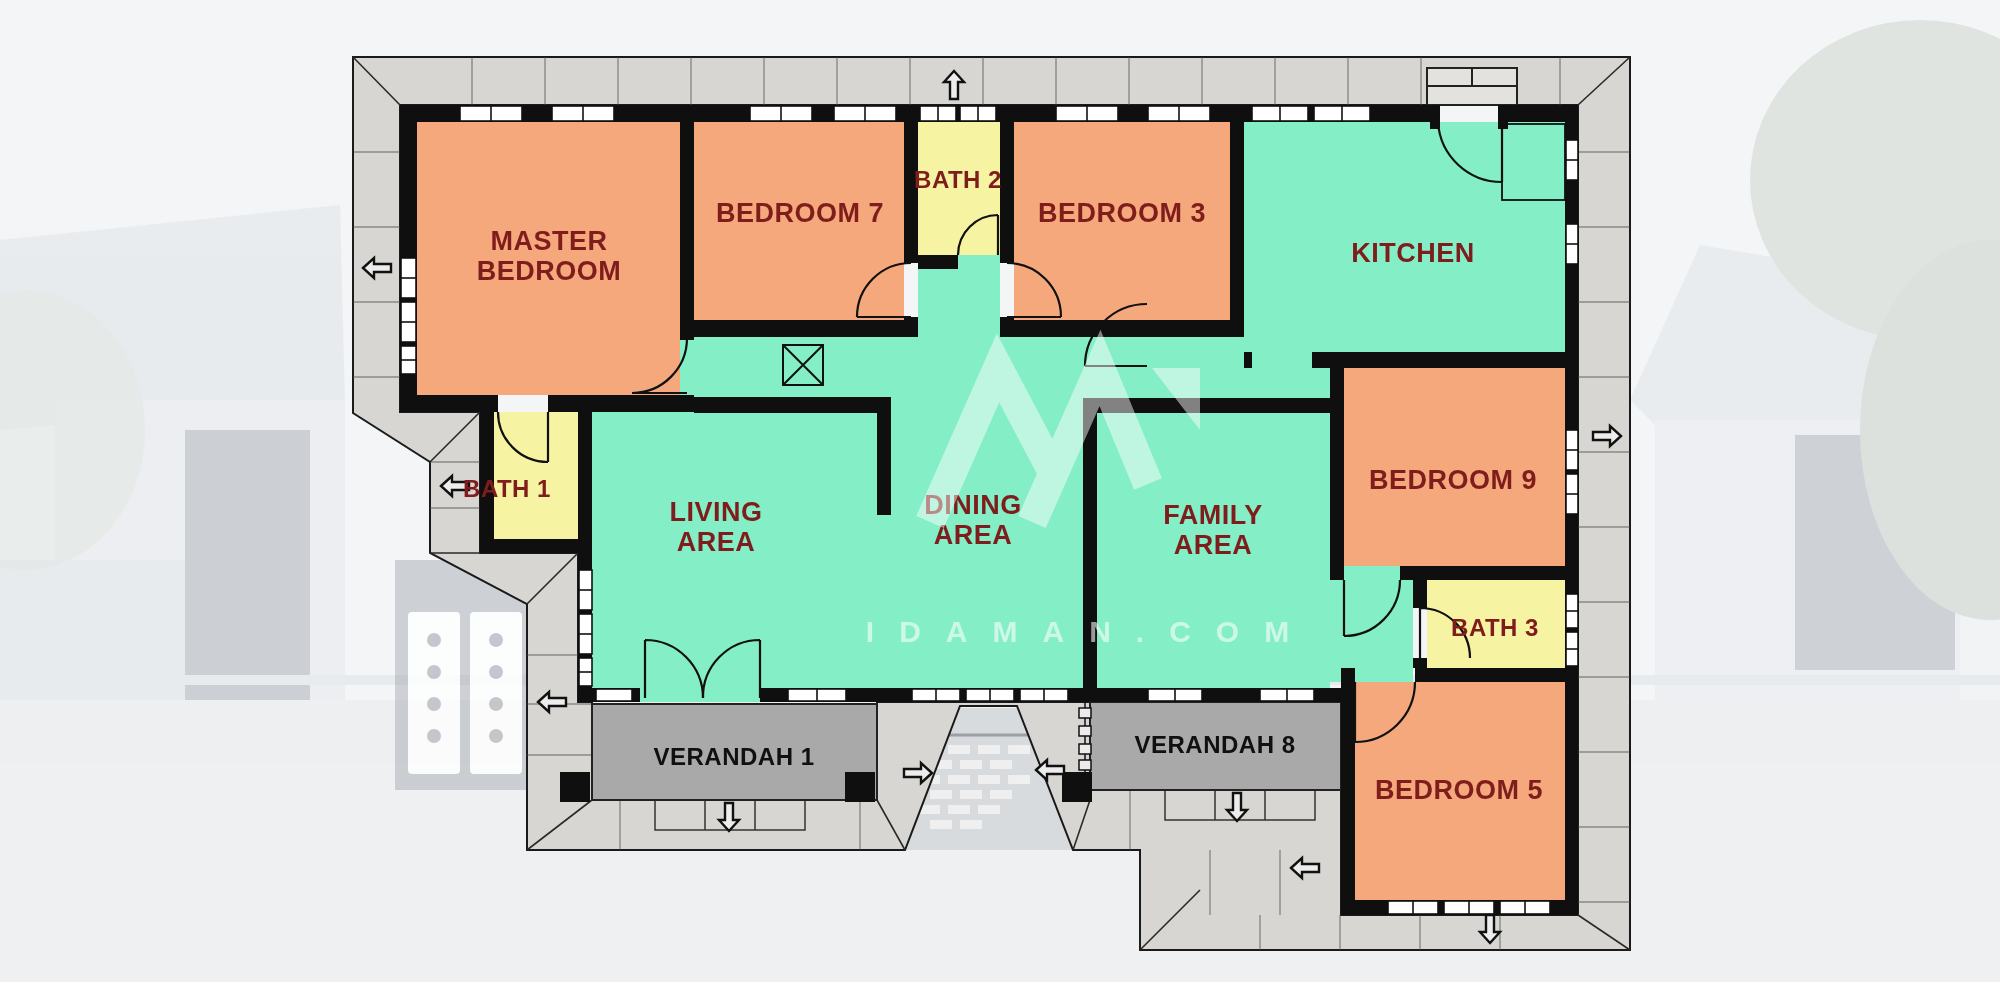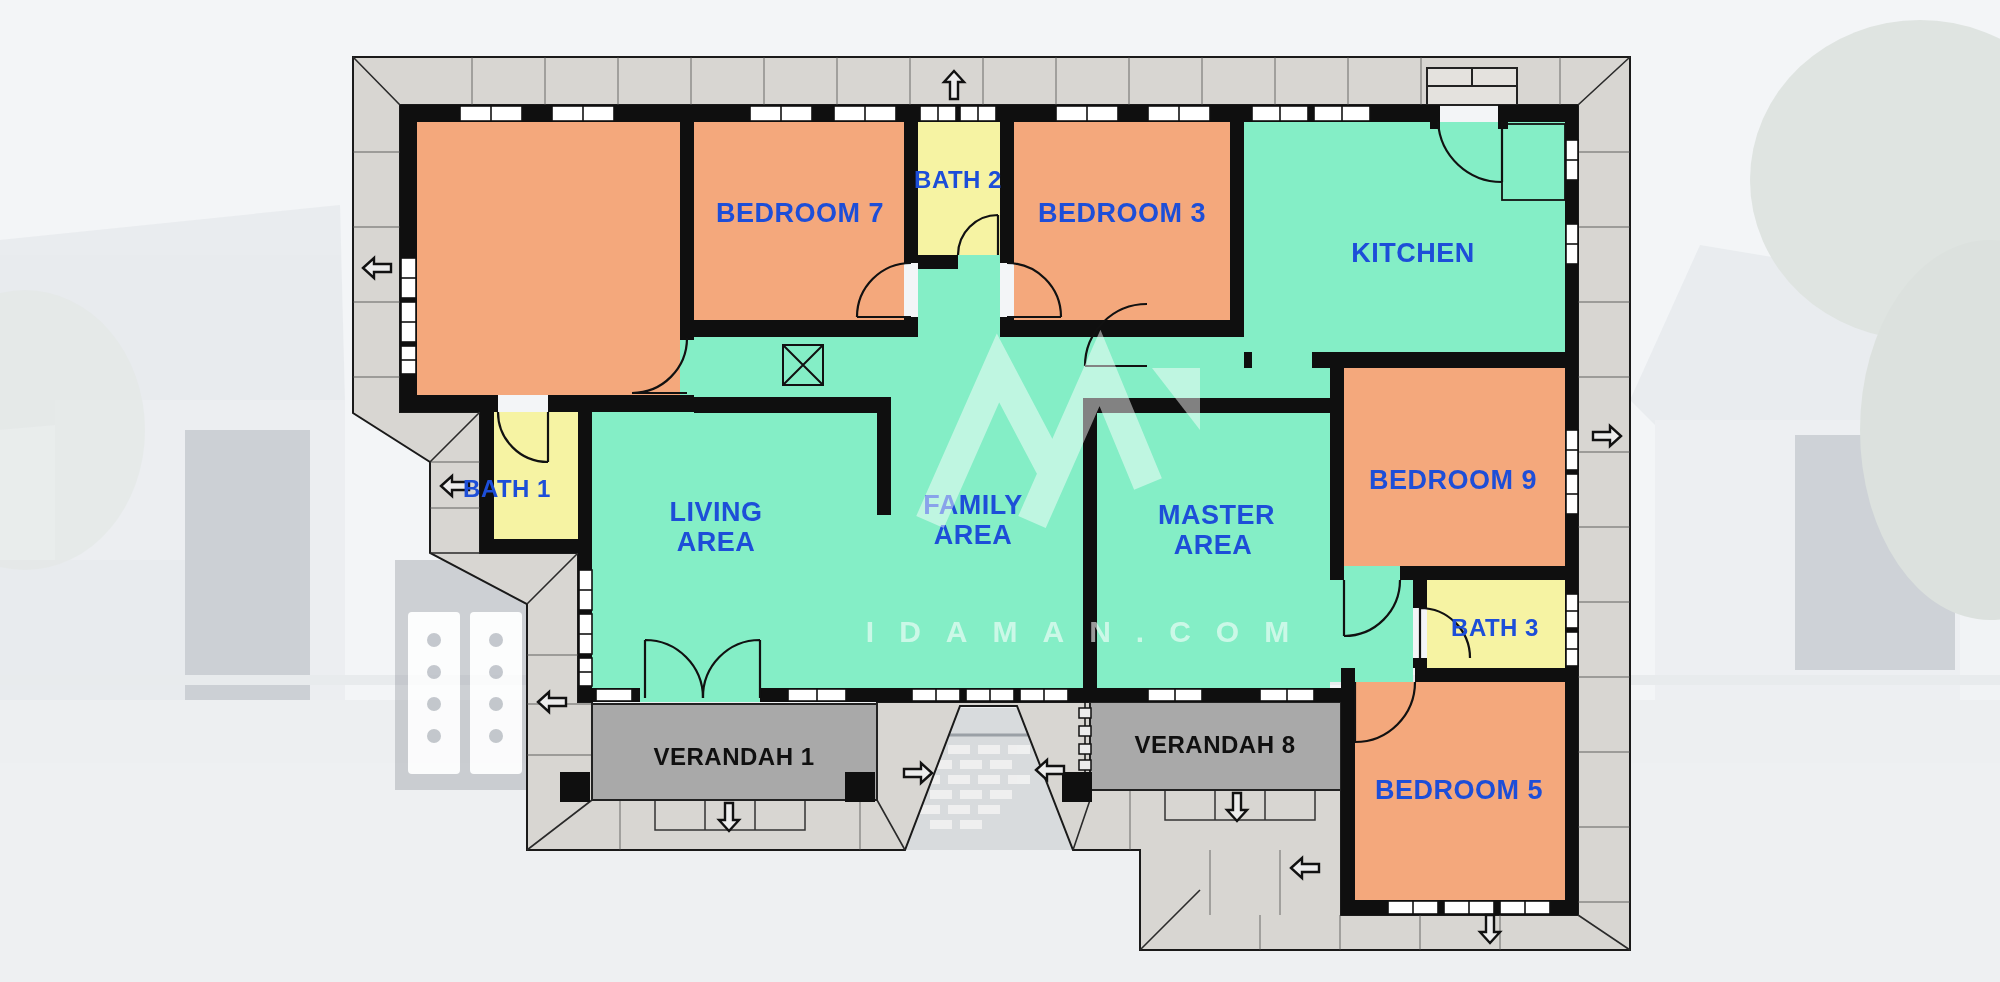--- a/index.html
+++ b/index.html
@@ -2,21 +2,21 @@
 <html><head>
 <meta charset="utf-8">
 <style>
   html,body{margin:0;padding:0;background:#eef0f2;}
   .stage{position:relative;width:2000px;height:982px;overflow:hidden;
          font-family:"Liberation Sans",sans-serif;background:#f2f4f6;}
   .stage svg{position:absolute;left:0;top:0;}
   #bg{z-index:1}
   #plan{z-index:2}
   .lbl{position:absolute;z-index:5;transform:translate(-50%,-50%);
-       font:700 27px/1.12 "Liberation Sans",sans-serif;color:#1d4ed8;
+       font:700 27px/1.12 "Liberation Sans",sans-serif;color:#7f1d1d;
        text-align:center;letter-spacing:.5px;white-space:nowrap;}
   .lbl.two{white-space:normal;}
   .lbl.sm{font-size:24px;}
   .lbl.ver{font-size:24px;color:#101010;}
   .wm{position:absolute;z-index:7;transform:translate(-50%,-50%);
       color:rgba(255,255,255,.52);text-align:center;pointer-events:none;}
   .wm.brand{font:700 78px/1 "Liberation Sans",sans-serif;letter-spacing:9px;}
   .wm.domain{font:600 30px/1 "Liberation Sans",sans-serif;letter-spacing:25px;color:rgba(255,255,255,.58);margin-left:44px;}
   #wmlogo{z-index:7;pointer-events:none;}
 </style>
@@ -352,28 +352,29 @@
       <use href="#arr" transform="translate(917,773) rotate(180)"></use>
       <use href="#arr" transform="translate(1051,770)"></use>
       <use href="#arr" transform="translate(1606,436) rotate(180)"></use>
       <use href="#arr" transform="translate(1306,868)"></use>
       <use href="#arr" transform="translate(729,816) rotate(-90)"></use>
       <use href="#arr" transform="translate(1237,806) rotate(-90)"></use>
       <use href="#arr" transform="translate(1490,928) rotate(-90)"></use>
     </g>
   </svg>
 
+  <div class="lbl two" style="left:549px;top:256px;width:170px">MASTER BEDROOM</div>
   <div class="lbl" style="left:800px;top:213px">BEDROOM 7</div>
   <div class="lbl sm" style="left:958px;top:180px">BATH 2</div>
   <div class="lbl" style="left:1122px;top:213px">BEDROOM 3</div>
   <div class="lbl" style="left:1413px;top:253px">KITCHEN</div>
   <div class="lbl sm" style="left:507px;top:489px">BATH 1</div>
   <div class="lbl two" style="left:716px;top:527px;width:110px">LIVING AREA</div>
-  <div class="lbl two" style="left:973px;top:520px;width:110px">FAMILY AREA</div>
-  <div class="lbl two" style="left:1213px;top:530px;width:110px">MASTER AREA</div>
+  <div class="lbl two" style="left:973px;top:520px;width:110px">DINING AREA</div>
+  <div class="lbl two" style="left:1213px;top:530px;width:110px">FAMILY AREA</div>
   <div class="lbl" style="left:1453px;top:480px">BEDROOM 9</div>
   <div class="lbl sm" style="left:1495px;top:628px">BATH 3</div>
   <div class="lbl" style="left:1459px;top:790px">BEDROOM 5</div>
   <div class="lbl ver" style="left:734px;top:757px">VERANDAH 1</div>
   <div class="lbl ver" style="left:1215px;top:745px">VERANDAH 8</div>
 
   <svg id="wmlogo" width="2000" height="982" viewBox="0 0 2000 982">
     <g opacity=".48" stroke="#ffffff" fill="none" stroke-width="30">
       <polyline points="930,522 998,368 1054,474"></polyline>
       <polyline points="1032,522 1100,368 1148,484"></polyline>

